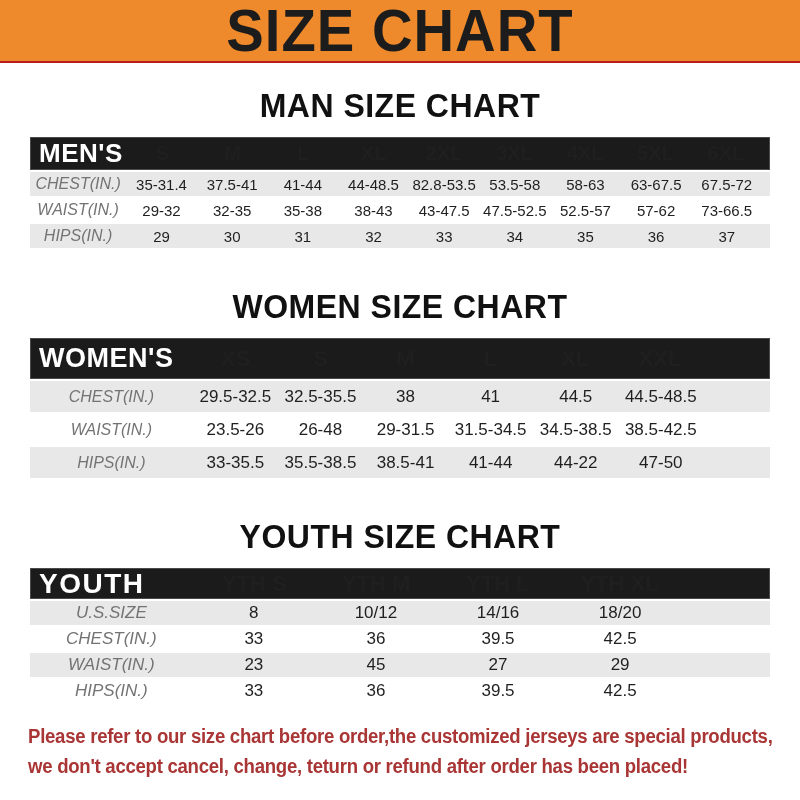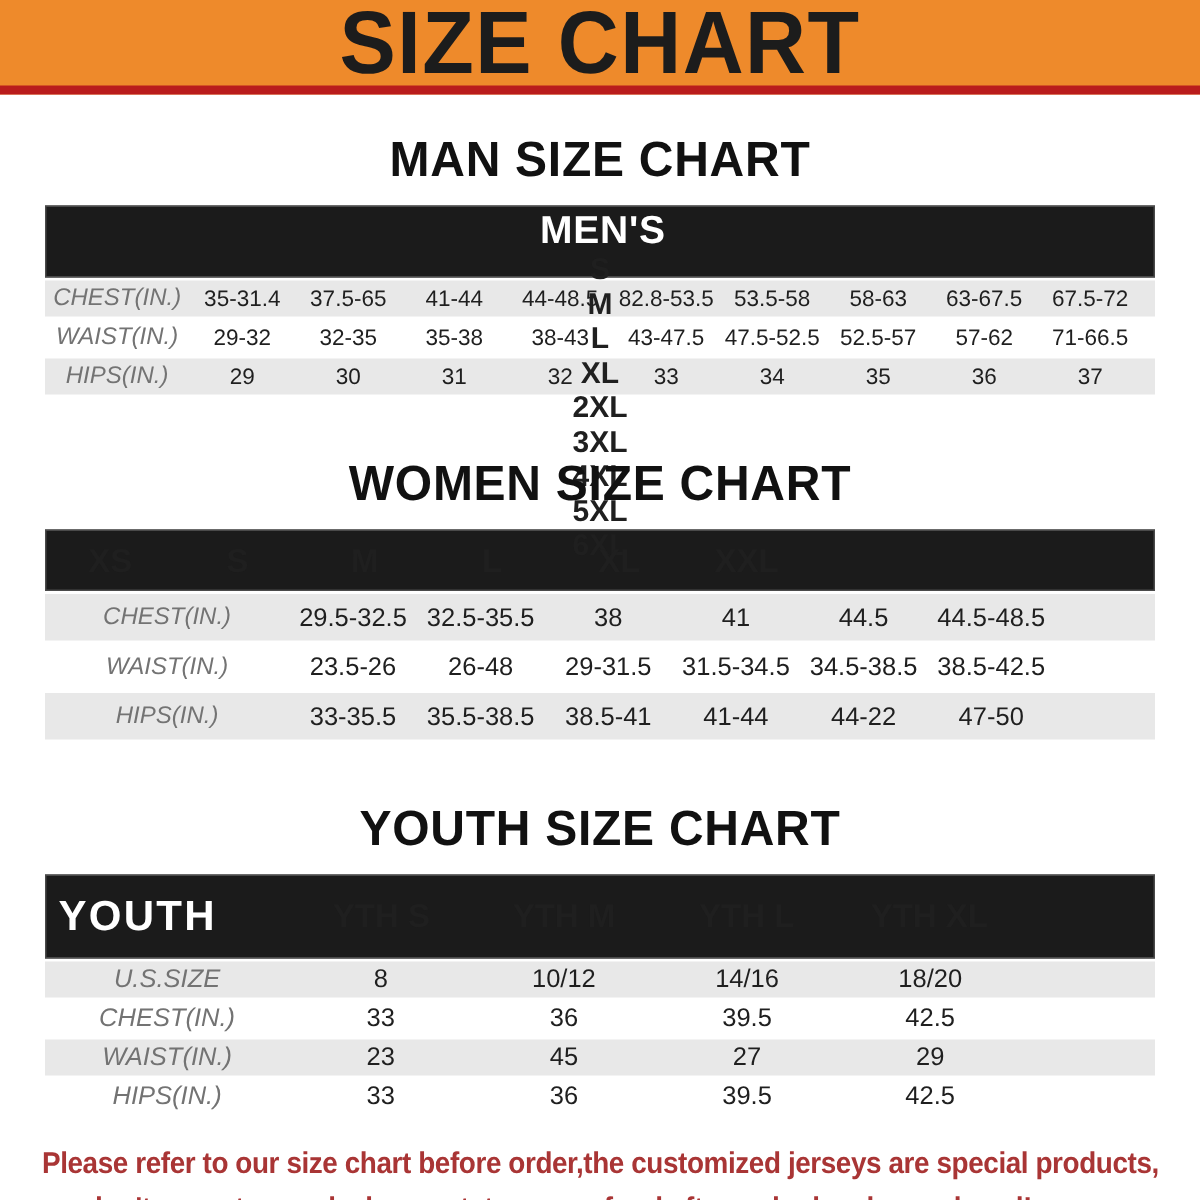--- a/index.html
+++ b/index.html
@@ -9,21 +9,21 @@
     font-family: "Liberation Sans", sans-serif;
     overflow: hidden;
   }
   .page { width: 800px; height: 800px; background: #fff; }
 
   
   .banner {
     height: 63px; width: 100%;
     background: #EE8A2B;
     display: flex; align-items: center; justify-content: center;
-    border-bottom: 6px solid #b91c1c;
+    border-bottom: 2px solid #b91c1c;
   }
   .banner h1 {
     font-size: 58px; font-weight: 700; color: #1c1c1c;
     letter-spacing: 1px; line-height: 1;
     transform: scale(0.97, 1.02);
     white-space: nowrap;
   }
 
   
   .section-title {
@@ -53,37 +53,37 @@
 
   .t-head .t-label {
     text-align: left; padding-left: 8px;
     font-weight: 700; letter-spacing: 0.5px;
   }
   .t-head .t-cell { font-weight: 700; }
   .t-rowlabel { font-size: 16px; color: #737373; font-style: italic; }
   .t-cell { color: #1f1f1f; }
 
   
-  .sec-0 .t-head { height: 48px; flex-direction: column; }
+  .sec-0 .t-head { height: 33px; }
   .sec-0 .t-head .t-label { font-size: 26px; }
   .sec-0 .t-head .t-cell  { font-size: 20px; }
   .sec-0 .t-row:not(.t-head) { height: 24px; }
   .sec-0 .t-row:not(.t-head) .t-cell { font-size: 15px; }
   .sec-0 .t-label { width: 13%; }
   .sec-0 .t-cell  { width: 9.55%; }
 
   .sec-1 .t-head { height: 41px; }
   .sec-1 .t-head .t-label { font-size: 27px; }
   .sec-1 .t-head .t-cell  { font-size: 22px; }
   .sec-1 .t-row:not(.t-head) { height: 31px; }
   .sec-1 .t-row:not(.t-head) .t-cell { font-size: 17px; }
   .sec-1 .t-label { width: 22%; }
   .sec-1 .t-cell  { width: 11.5%; }
 
-  .sec-2 .t-head { height: 56px; }
+  .sec-2 .t-head { height: 31px; }
   .sec-2 .t-head .t-label { font-size: 28px; letter-spacing: 1.5px; }
   .sec-2 .t-head .t-cell  { font-size: 22px; }
   .sec-2 .t-row:not(.t-head) { height: 24px; }
   .sec-2 .t-row:not(.t-head) .t-cell { font-size: 17px; }
   .sec-2 .t-label { width: 22%; }
   .sec-2 .t-cell  { width: 16.5%; }
   .sec-2 .t-rowlabel { font-size: 17px; }
 
   
   .disclaimer {
@@ -121,41 +121,41 @@
           <div class="t-cell">2XL</div>
           <div class="t-cell">3XL</div>
           <div class="t-cell">4XL</div>
           <div class="t-cell">5XL</div>
           <div class="t-cell">6XL</div>
           <div class="t-fill"></div>
         </div>
         <div class="t-row row-gray" style="background: rgb(232, 232, 232);">
           <div class="t-label t-rowlabel">CHEST(IN.)</div>
           <div class="t-cell">35-31.4</div>
-          <div class="t-cell">37.5-65</div>
+          <div class="t-cell">37.5-41</div>
           <div class="t-cell">41-44</div>
           <div class="t-cell">44-48.5</div>
           <div class="t-cell">82.8-53.5</div>
           <div class="t-cell">53.5-58</div>
           <div class="t-cell">58-63</div>
           <div class="t-cell">63-67.5</div>
           <div class="t-cell">67.5-72</div>
           <div class="t-fill"></div>
         </div>
         <div class="t-row row-white" style="background: rgb(255, 255, 255);">
           <div class="t-label t-rowlabel">WAIST(IN.)</div>
           <div class="t-cell">29-32</div>
           <div class="t-cell">32-35</div>
           <div class="t-cell">35-38</div>
           <div class="t-cell">38-43</div>
           <div class="t-cell">43-47.5</div>
           <div class="t-cell">47.5-52.5</div>
           <div class="t-cell">52.5-57</div>
           <div class="t-cell">57-62</div>
-          <div class="t-cell">71-66.5</div>
+          <div class="t-cell">73-66.5</div>
           <div class="t-fill"></div>
         </div>
         <div class="t-row row-gray" style="background: rgb(232, 232, 232);">
           <div class="t-label t-rowlabel">HIPS(IN.)</div>
           <div class="t-cell">29</div>
           <div class="t-cell">30</div>
           <div class="t-cell">31</div>
           <div class="t-cell">32</div>
           <div class="t-cell">33</div>
           <div class="t-cell">34</div>
@@ -164,20 +164,21 @@
           <div class="t-cell">37</div>
           <div class="t-fill"></div>
         </div>
       </div>
   </section>
 
   <section class="chart-section sec-1">
     <h2 class="section-title">WOMEN SIZE CHART</h2>
     <div class="size-table">
         <div class="t-row t-head" style="background: rgb(27, 27, 27); color: rgb(255, 255, 255);">
+          <div class="t-label">WOMEN'S</div>
           <div class="t-cell">XS</div>
           <div class="t-cell">S</div>
           <div class="t-cell">M</div>
           <div class="t-cell">L</div>
           <div class="t-cell">XL</div>
           <div class="t-cell">XXL</div>
           <div class="t-fill"></div>
         </div>
         <div class="t-row row-gray" style="background: rgb(232, 232, 232);">
           <div class="t-label t-rowlabel">CHEST(IN.)</div>

